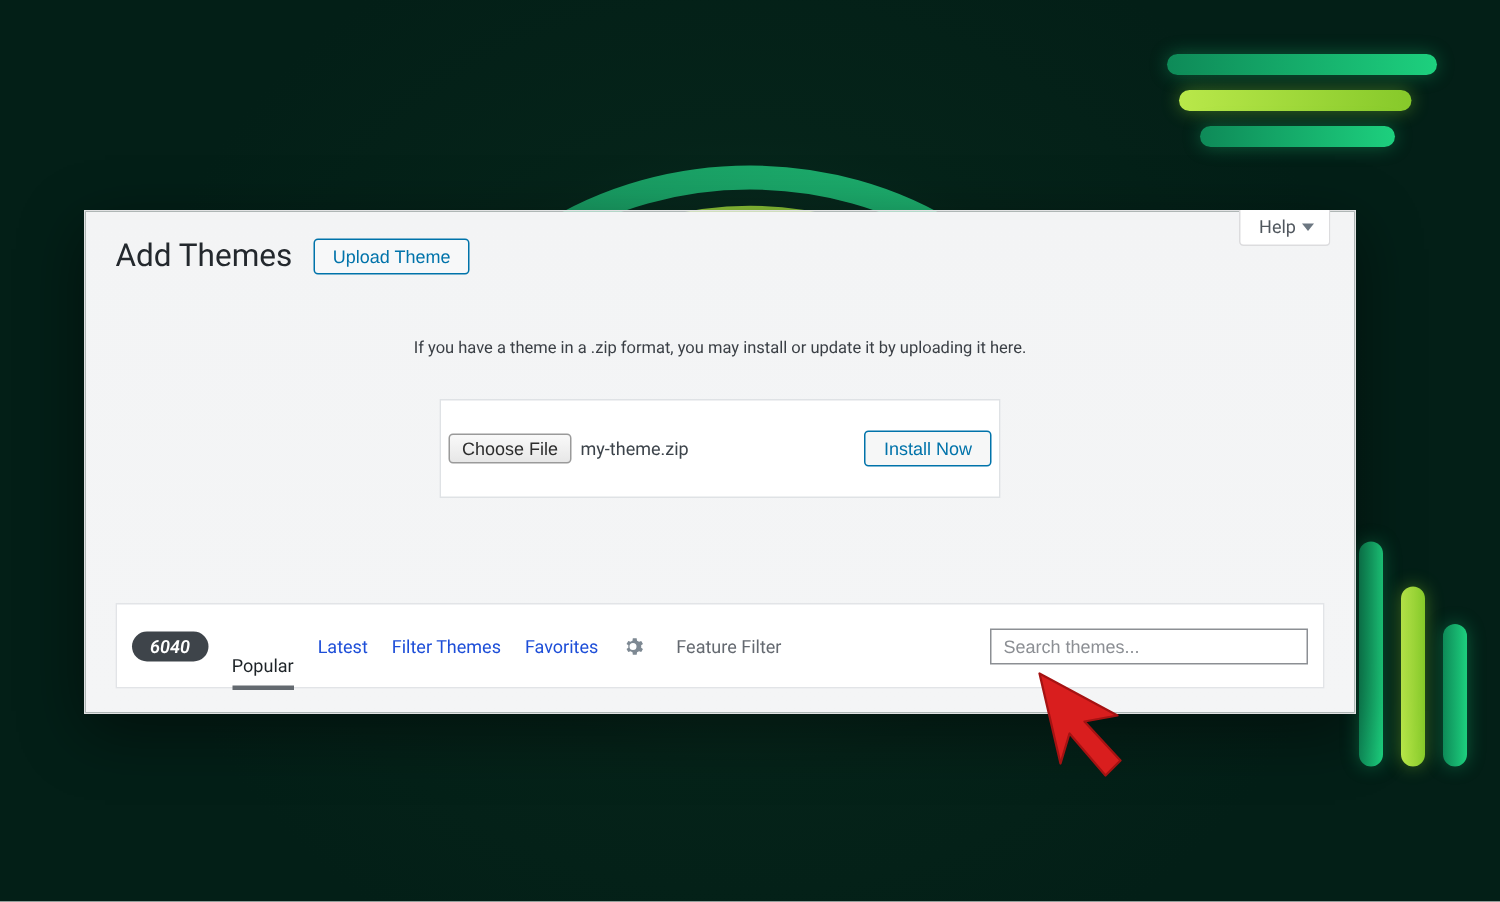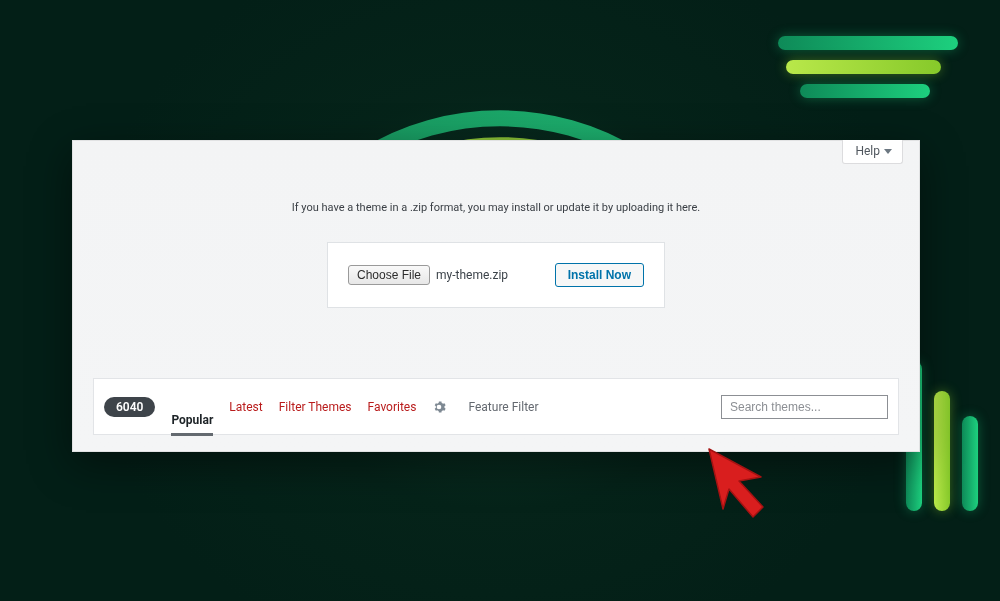--- a/index.html
+++ b/index.html
@@ -59,21 +59,21 @@
     .top-right .bar:nth-child(2){ width: 155px; margin-left: 8px; }
     .top-right .bar:nth-child(3){ width: 130px; margin-left: 22px; }
 
     .bottom-right .bar { display:inline-block; width:16px; border-radius:8px; margin:0 4px; vertical-align: bottom;}
     .bottom-right .bar:nth-child(1){ height: 150px;}
     .bottom-right .bar:nth-child(2){ height: 120px;}
     .bottom-right .bar:nth-child(3){ height:  95px;}
 
     .panel {
       position: absolute;
-      left: 72px;
+      left: 56px;
       top: 140px;
       width: 848px;
       background: linear-gradient(#f3f4f5,#f4f5f6);
       border: 1px solid #e1e2e3;
       box-shadow: 0 12px 40px rgba(0,0,0,.45);
       padding: 18px 20px 16px 20px;
     }
 
     .panel-header {
       display: flex;
@@ -123,25 +123,25 @@
     }
 
     .instruction {
       text-align: center;
       color: #3a3f45;
       font-size: 11px;
       margin: 42px 0 28px 0;
     }
 
     .upload-box {
-      width: 338px;
+      width: 374px;
       margin: 0 auto;
       border: 1px solid #dfe2e5;
       background: #fff;
-      padding: 20px 20px;
+      padding: 20px 5px;
       display: flex;
       justify-content: space-between;
     }
 
     .file-chooser {
       display: inline-flex;
       align-items: center;
       gap: 6px;
       font-size: 12px;
       color: #3c434a;
@@ -158,21 +158,20 @@
     }
 
     .install-now-btn {
       padding: 4px 12px;
       font-size: 12px;
       color: #0073aa;
       background: #f6f7f7;
       border: 1px solid #0073aa;
       border-radius: 3px;
       cursor: pointer;
-      font-weight: bold;
     }
 
     .cursor-arrow {
       position: absolute;
       left: 632px;
       top: 304px;
       pointer-events: none;
     }
 
     .filter-bar {
@@ -185,52 +184,53 @@
       gap: 16px;
     }
 
     .count-pill {
       background: #3e444a;
       color: #fff;
       font-size: 12px;
       padding: 3px 12px;
       border-radius: 14px;
       font-weight: 600;
+      font-style: italic;
     }
 
     .tab {
       font-size: 12px;
-      color: #b91c1c;
+      color: #1d4ed8;
       cursor: pointer;
       padding: 6px 0;
     }
     .tab.active {
       color: #1d2327;
-      font-weight: 700;
+      font-weight: 400;
       border-bottom: 3px solid #646a70;
       margin-bottom: -9px;
       margin-top: 21px;
     }
 
     .feature-filter {
       display: inline-flex;
       align-items: center;
       gap: 22px;
       font-size: 12px;
       color: #646970;
       cursor: pointer;
     }
     .gear {
       width: 14px;
       height: 14px;
     }
 
     .search-box {
       margin-left: auto;
-      width: 167px;
+      width: 212px;
       padding: 4px 8px;
       font-size: 12px;
       border: 1px solid #8c8f94;
       border-radius: 0;
       color: #7e8993;
       background: #fff;
     }
     .search-box::placeholder { color: #8c8f94; }
   </style>
 </head>
@@ -267,20 +267,24 @@
   </div>
 </div>
 
 <div class="panel">
 
   <div class="help-tab">
     <span>Help</span>
     <span class="caret"></span>
   </div>
 
+  <div class="panel-header">
+    <h1 class="page-title">Add Themes</h1>
+    <button class="upload-theme-btn">Upload Theme</button>
+  </div>
 
   <p class="instruction">If you have a theme in a .zip format, you may install or update it by uploading it here.</p>
 
   <div class="upload-box">
     <span class="file-chooser">
       <button class="choose-file-btn">Choose File</button>
       <span>my-theme.zip</span>
     </span>
     <button class="install-now-btn">Install Now</button>
   </div>

